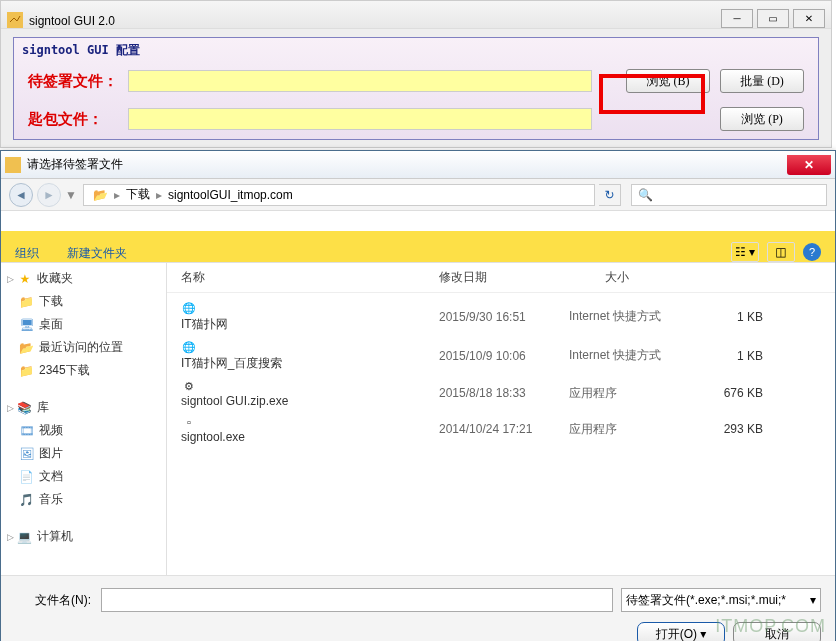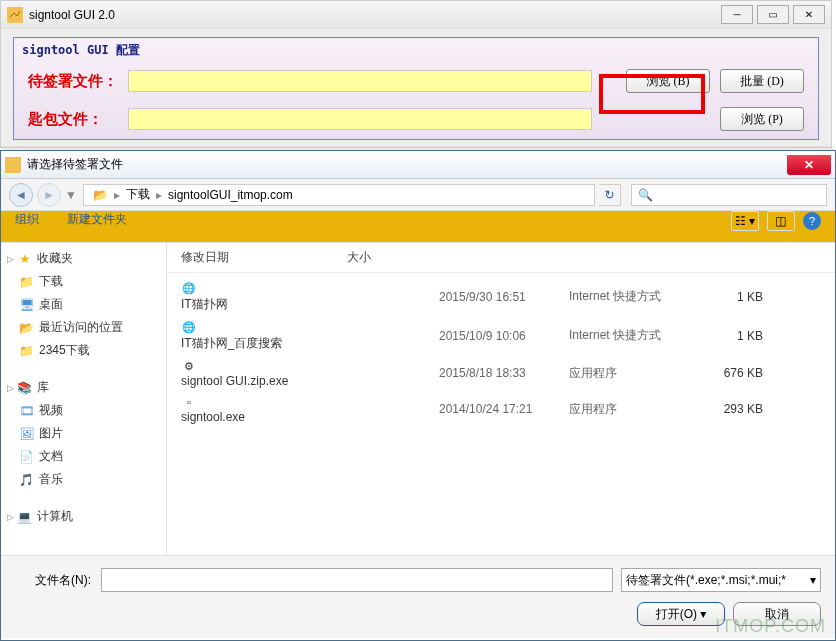--- a/index.html
+++ b/index.html
@@ -1,20 +1,20 @@
 <!DOCTYPE html>
 <html><head>
 <meta charset="utf-8">
 <style>
 * { box-sizing: border-box; margin: 0; padding: 0; }
 body { font-family: "Microsoft YaHei", Tahoma, sans-serif; font-size: 12px; background: #fff; width: 836px; height: 641px; position: relative; overflow: hidden; }
 
 
 .parent-win { position: absolute; top: 0; left: 0; width: 832px; height: 148px; border: 1px solid #ccc; background: #eee; }
-.parent-title { height: 28px; display: flex; align-items: center; padding: 0 6px; background: linear-gradient(#f5f5f5, #e8e8e8); border-bottom: 1px solid #ddd; }
+.parent-title { height: 28px; display: flex; align-items: flex-end; padding: 0 6px; background: linear-gradient(#f5f5f5, #e8e8e8); border-bottom: 1px solid #ddd; }
 .parent-title .icon { width: 16px; height: 16px; margin-right: 6px; }
 .parent-title .spacer { flex: 1; }
 .win-btn { width: 32px; height: 19px; border: 1px solid #aaa; background: #f0f0f0; margin-left: 4px; display: flex; align-items: center; justify-content: center; font-size: 10px; }
 
 .config-panel { margin: 8px 12px; border: 1px solid #8080c0; background: linear-gradient(#f8f0f8, #ece0f0); }
 .config-header { font-family: "SimSun", monospace; font-size: 12px; color: #1a237e; padding: 4px 8px; font-weight: bold; }
 .config-row { display: flex; align-items: center; padding: 6px 14px 8px; }
 .config-label { color: #d00; font-size: 15px; font-weight: bold; width: 100px; }
 .config-input { flex: 1; height: 22px; background: #ffffa0; border: 1px solid #ccc; margin-right: 24px; }
 .cfg-btn { width: 84px; height: 24px; border: 1px solid #888; border-radius: 3px; background: linear-gradient(#fff, #e8e8e8); margin-left: 10px; font-family: "SimSun"; font-size: 12px; }
@@ -29,21 +29,21 @@
 .dlg-nav { height: 32px; display: flex; align-items: center; padding: 0 8px; background: #f4f4f4; border-bottom: 1px solid #ddd; gap: 4px; }
 .nav-arrow { width: 24px; height: 24px; border-radius: 12px; background: #e8eef5; border: 1px solid #b0c0d0; display: flex; align-items: center; justify-content: center; color: #5a7a9a; }
 .nav-small { width: 14px; color: #888; }
 .crumb { flex: 1; height: 22px; border: 1px solid #ccc; background: #fff; display: flex; align-items: center; padding: 0 6px; font-size: 12px; }
 .crumb span { margin: 0 3px; }
 .crumb .sep { color: #888; }
 .crumb-refresh { width: 22px; height: 22px; border: 1px solid #ccc; border-left: none; display: flex; align-items: center; justify-content: center; color: #1a5aa8; }
 .search-box { width: 196px; height: 22px; border: 1px solid #ccc; background: #fff; padding: 0 6px; display: flex; align-items: center; color: #999; font-style: italic; margin-left: 6px; }
 .search-box .sicon { margin-right: 4px; color: #888; font-style: normal; }
 
-.dlg-toolbar { height: 32px; display: flex; align-items: flex-start; padding: 0 14px; border-bottom: 1px solid #e0e0e0; background: #eab308; }
+.dlg-toolbar { height: 32px; display: flex; align-items: flex-end; padding: 0 14px; border-bottom: 1px solid #e0e0e0; background: #fde047; margin-top: 20px; }
 .tb-link { color: #1a5aa8; margin-right: 28px; cursor: pointer; }
 .tb-right { margin-left: auto; display: flex; gap: 8px; align-items: center; }
 .tb-icon { width: 28px; height: 20px; border: 1px solid #ddd; display: flex; align-items: center; justify-content: center; border-radius: 2px; }
 .help-icon { width: 18px; height: 18px; border-radius: 9px; background: #2a7ad0; color: #fff; display: flex; align-items: center; justify-content: center; font-size: 11px; }
 
 .dlg-body { display: flex; height: 312px; }
 .sidebar { width: 166px; border-right: 1px solid #e0e0e0; padding: 4px 0; overflow: hidden; }
 .sb-item { display: flex; align-items: center; padding: 3px 8px 3px 18px; font-size: 12px; color: #333; cursor: pointer; }
 .sb-item.root { padding-left: 6px; font-weight: normal; }
 .sb-item .tri { width: 10px; color: #888; font-size: 9px; }
@@ -199,20 +199,21 @@
         <div class="sb-item root">
             <span class="tri">▷</span>
             <span class="ico blue-ico">💻</span>
             <span>计算机</span>
           </div>
       </div>
     </div>
 
     <div class="file-area">
       <div class="fa-header">
+        <span class="col-name">名称</span>
         <span class="col-date">修改日期</span>
         <span class="col-size">大小</span>
       </div>
       <div class="fa-rows" id="file-rows">
           <div class="fa-row">
             <span class="col-name"><span class="ico">🌐</span>IT猫扑网</span>
             <span class="col-date">2015/9/30 16:51</span>
             <span class="col-type">Internet 快捷方式</span>
             <span class="col-size">1 KB</span>
           </div>

